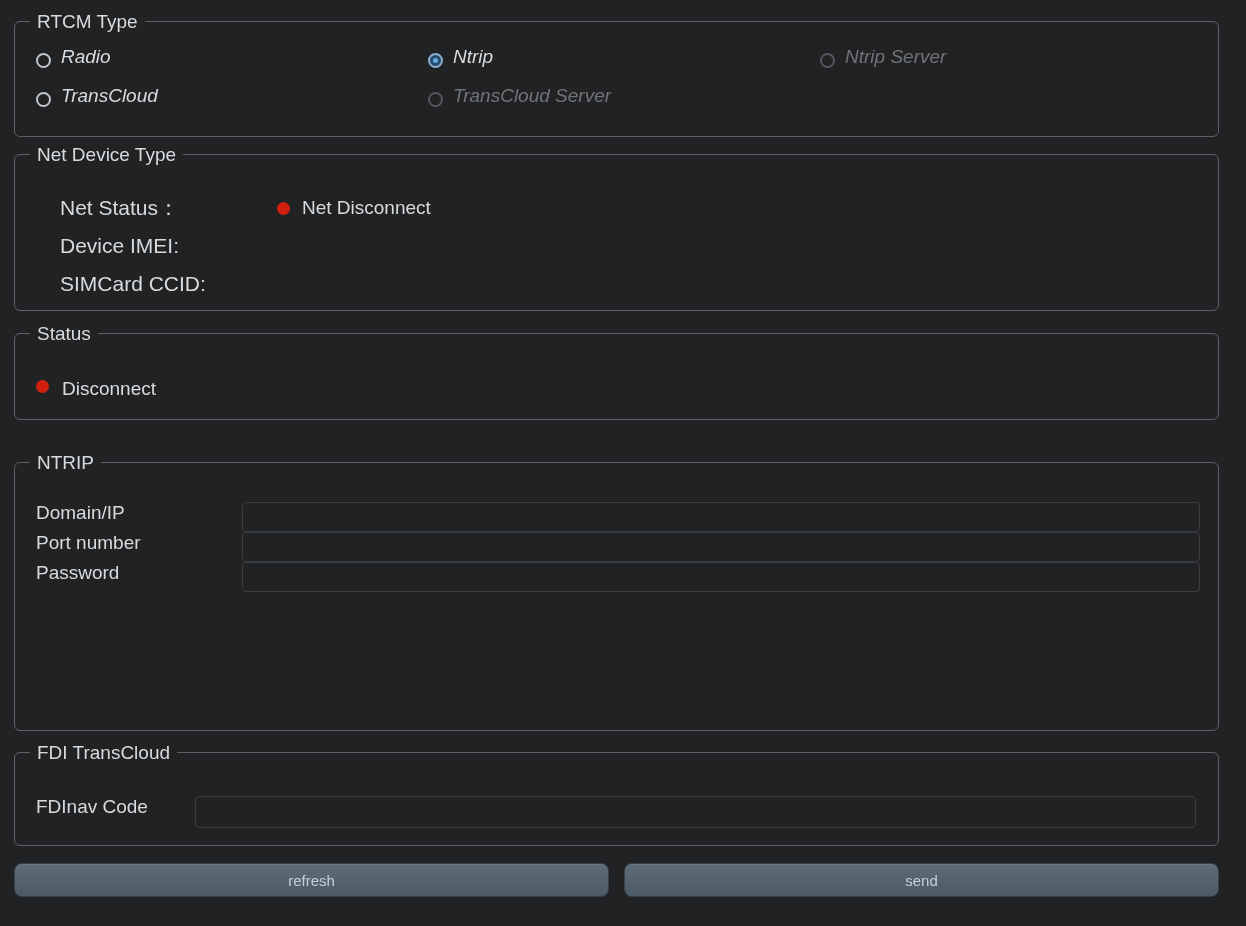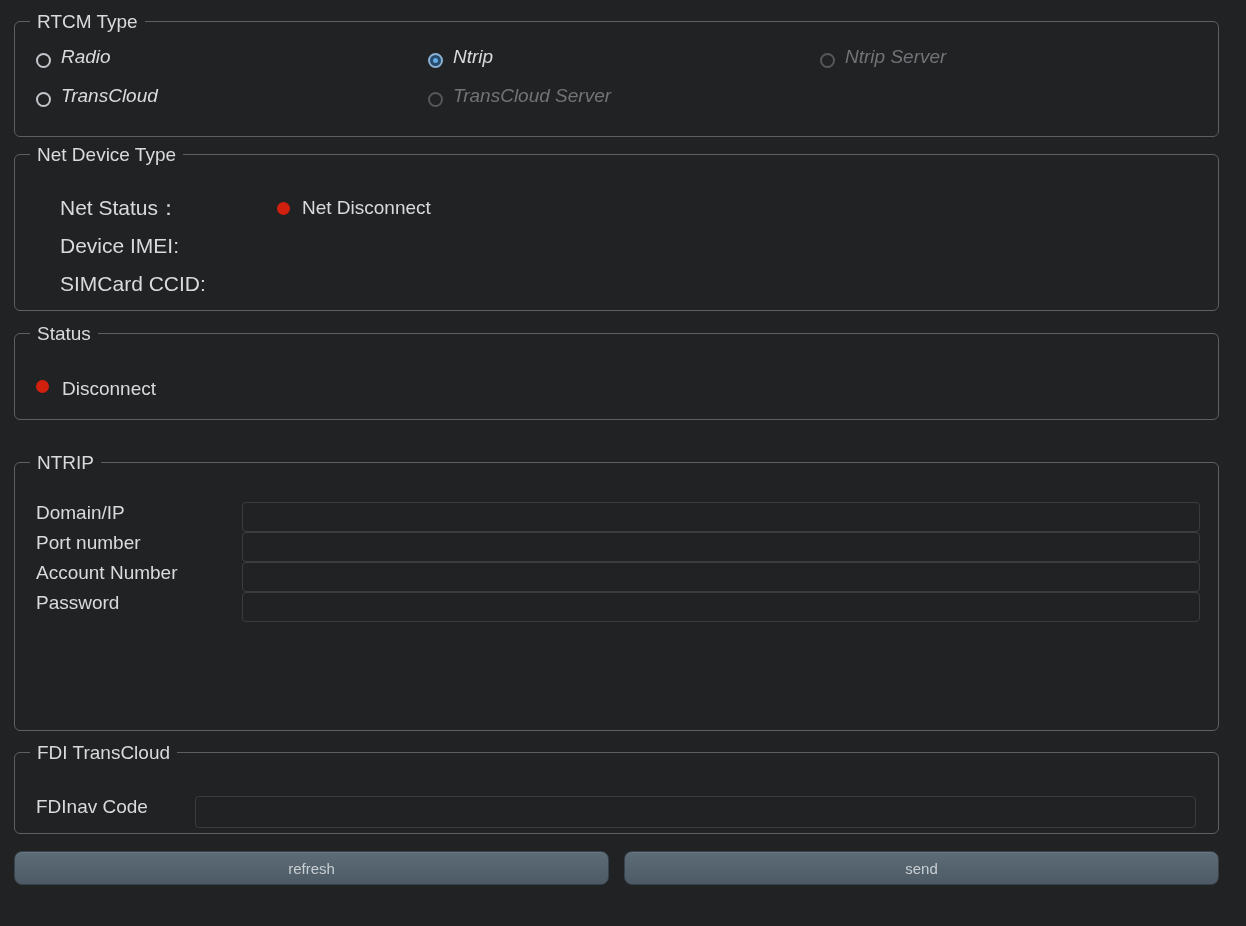--- a/index.html
+++ b/index.html
@@ -101,21 +101,21 @@
     background: transparent;
     border: 1px solid var(--input-border);
     border-radius: 4px;
     color: var(--text);
     font-size: 17px;
     font-family: "Liberation Sans", sans-serif;
     padding: 0 8px;
     outline: none;
   }
   
-  .g-fdi { height: 82px; margin-bottom: 17px; }
+  .g-fdi { height: 94px; margin-bottom: 17px; }
   .fdi-body { padding: 43px 22px 0 21px; }
   .fdi-label { width: 159px; font-size: 19px; color: var(--text); flex: 0 0 auto; }
   .fdi-body .field-input { height: 32px; }
   
   .button-row { display: flex; gap: 15px; }
   .btn {
     flex: 1;
     height: 34px;
     border-radius: 8px;
     border: 1px solid #39434c;
@@ -192,24 +192,20 @@
     <div class="ntrip-body">
       <div class="form-row">
         <span class="ntrip-label">Domain/IP</span>
         <input class="field-input" type="text" value="" style="">
       </div>
       <div class="form-row">
         <span class="ntrip-label">Port number</span>
         <input class="field-input" type="text" value="" style="">
       </div>
       <div class="form-row">
-        <span class="ntrip-label">Account Number</span>
-        <input class="field-input" type="text" value="" style="">
-      </div>
-      <div class="form-row">
         <span class="ntrip-label">Password</span>
         <input class="field-input" type="text" value="" style="">
       </div>
     </div>
   </section>
 
   <section class="group g-fdi">
     <span class="group-title">FDI TransCloud</span>
     <div class="fdi-body">
       <div class="form-row">

